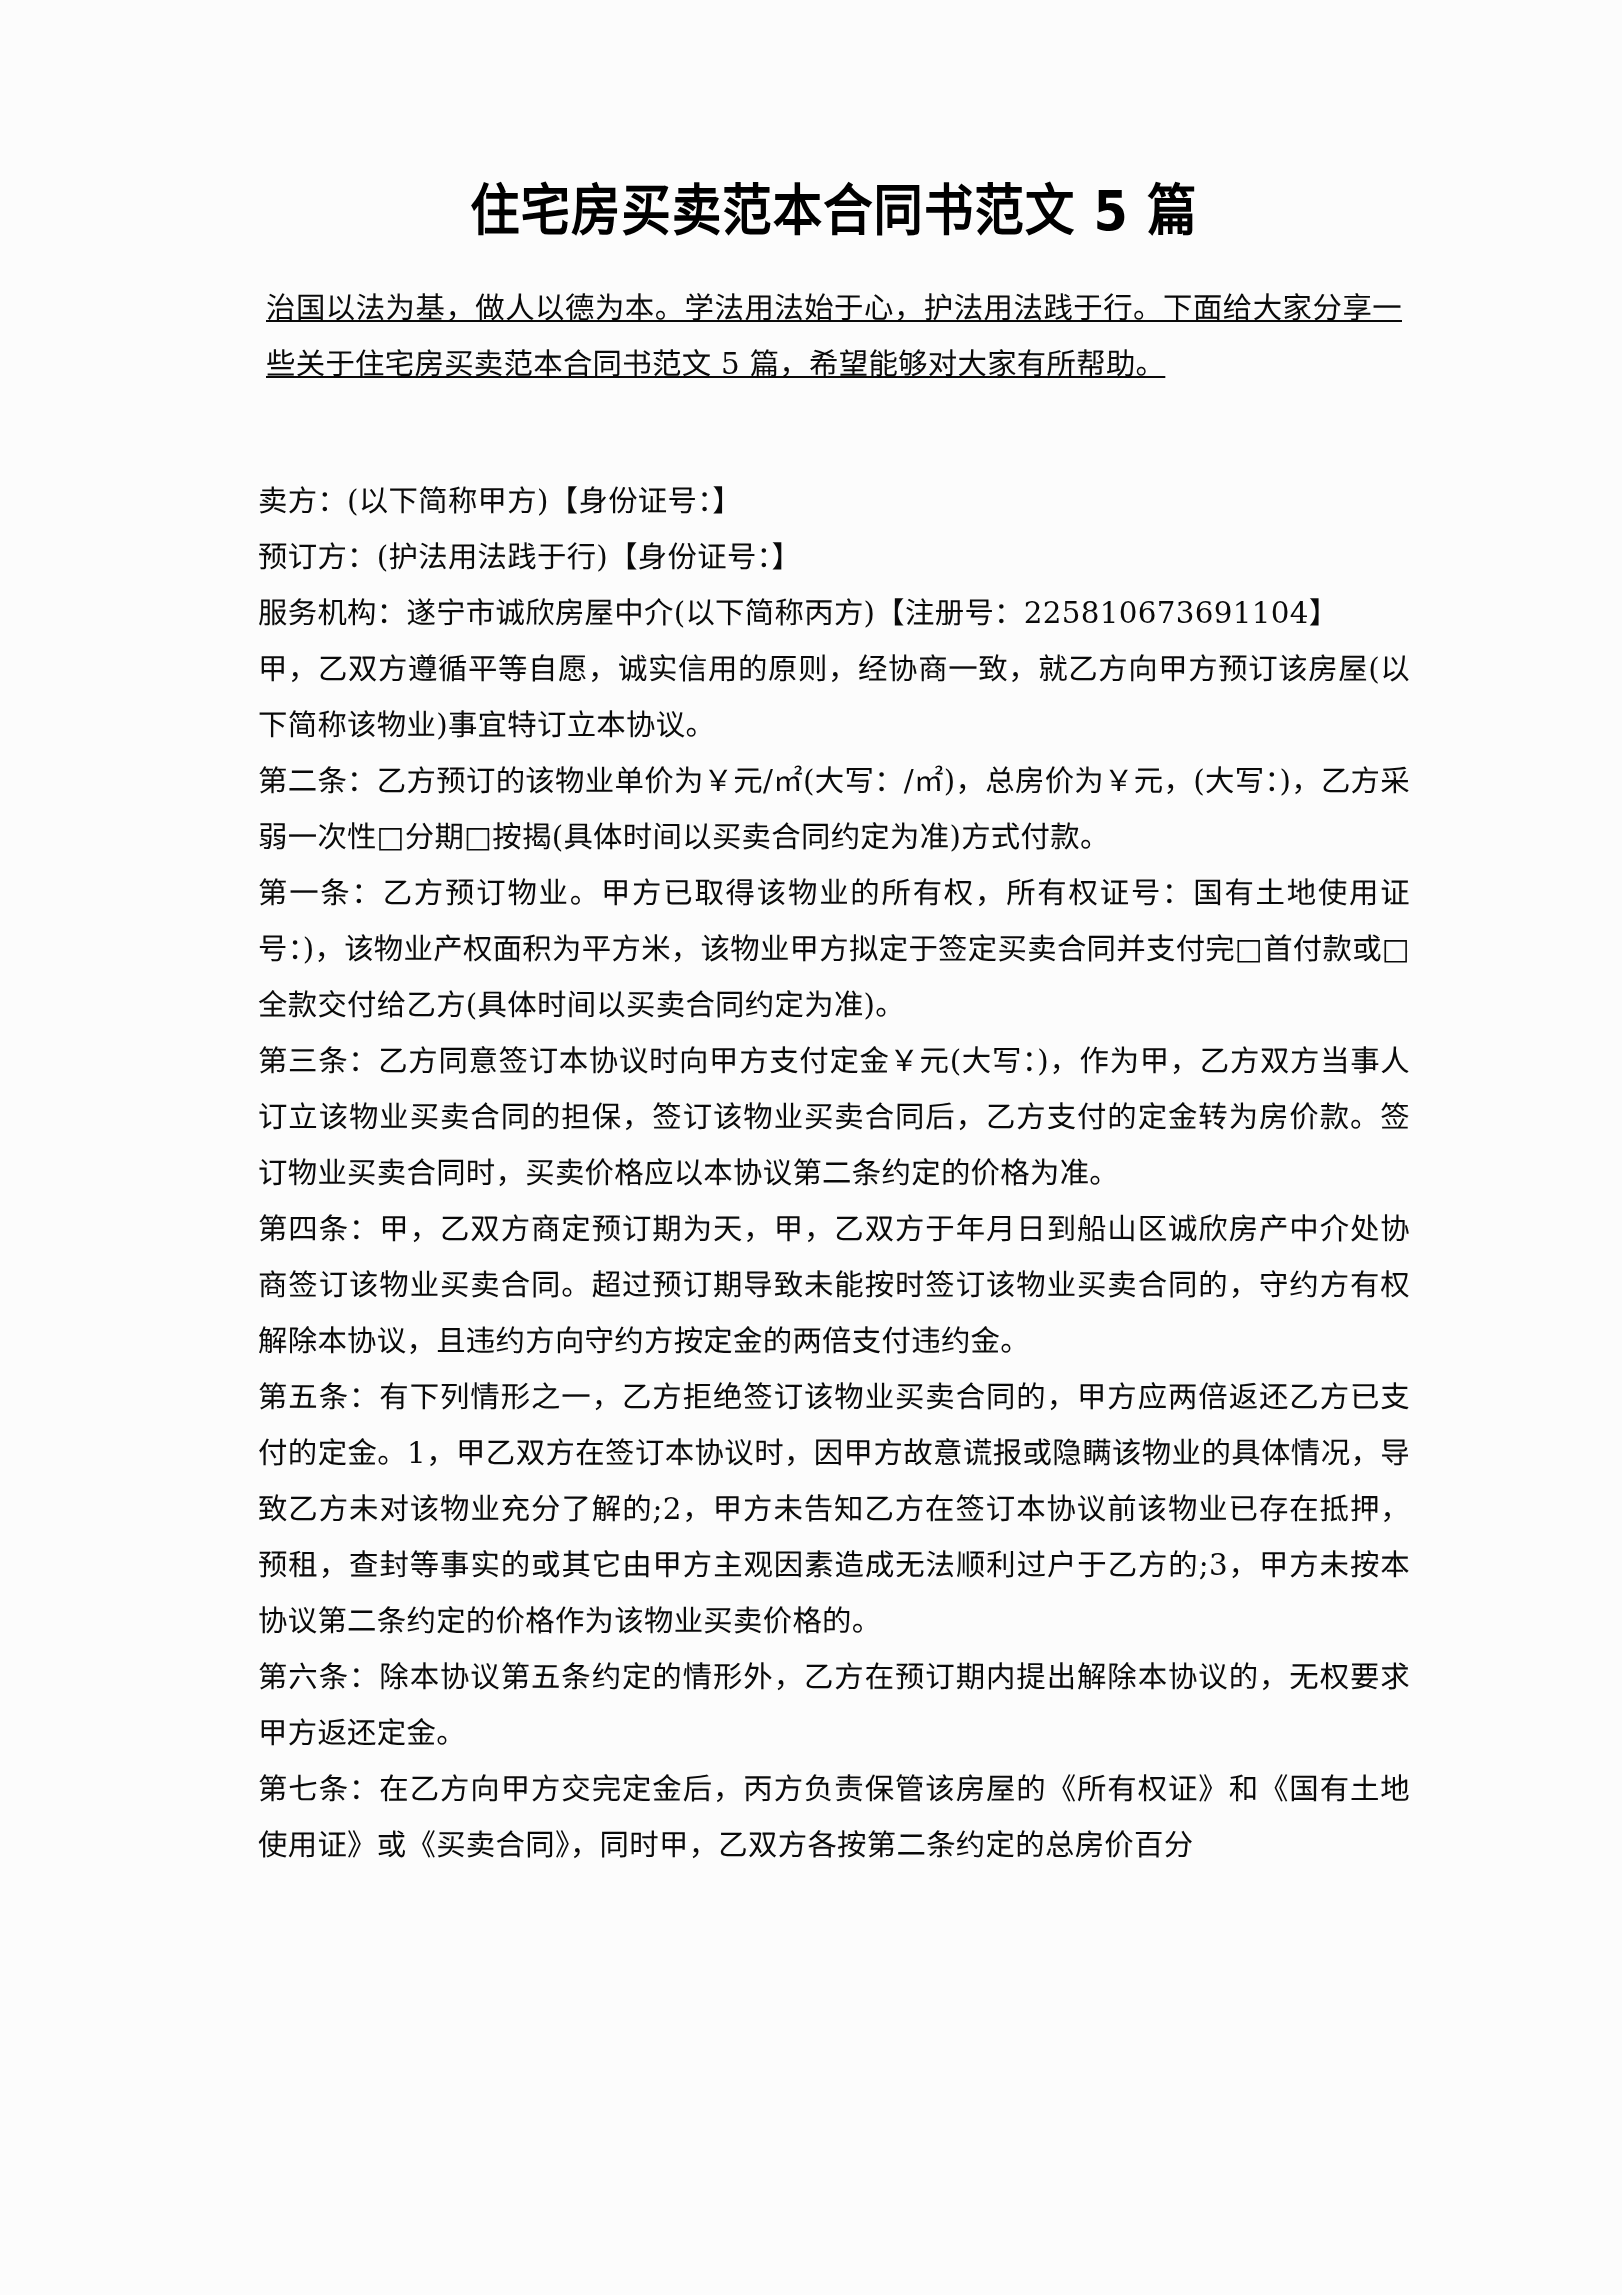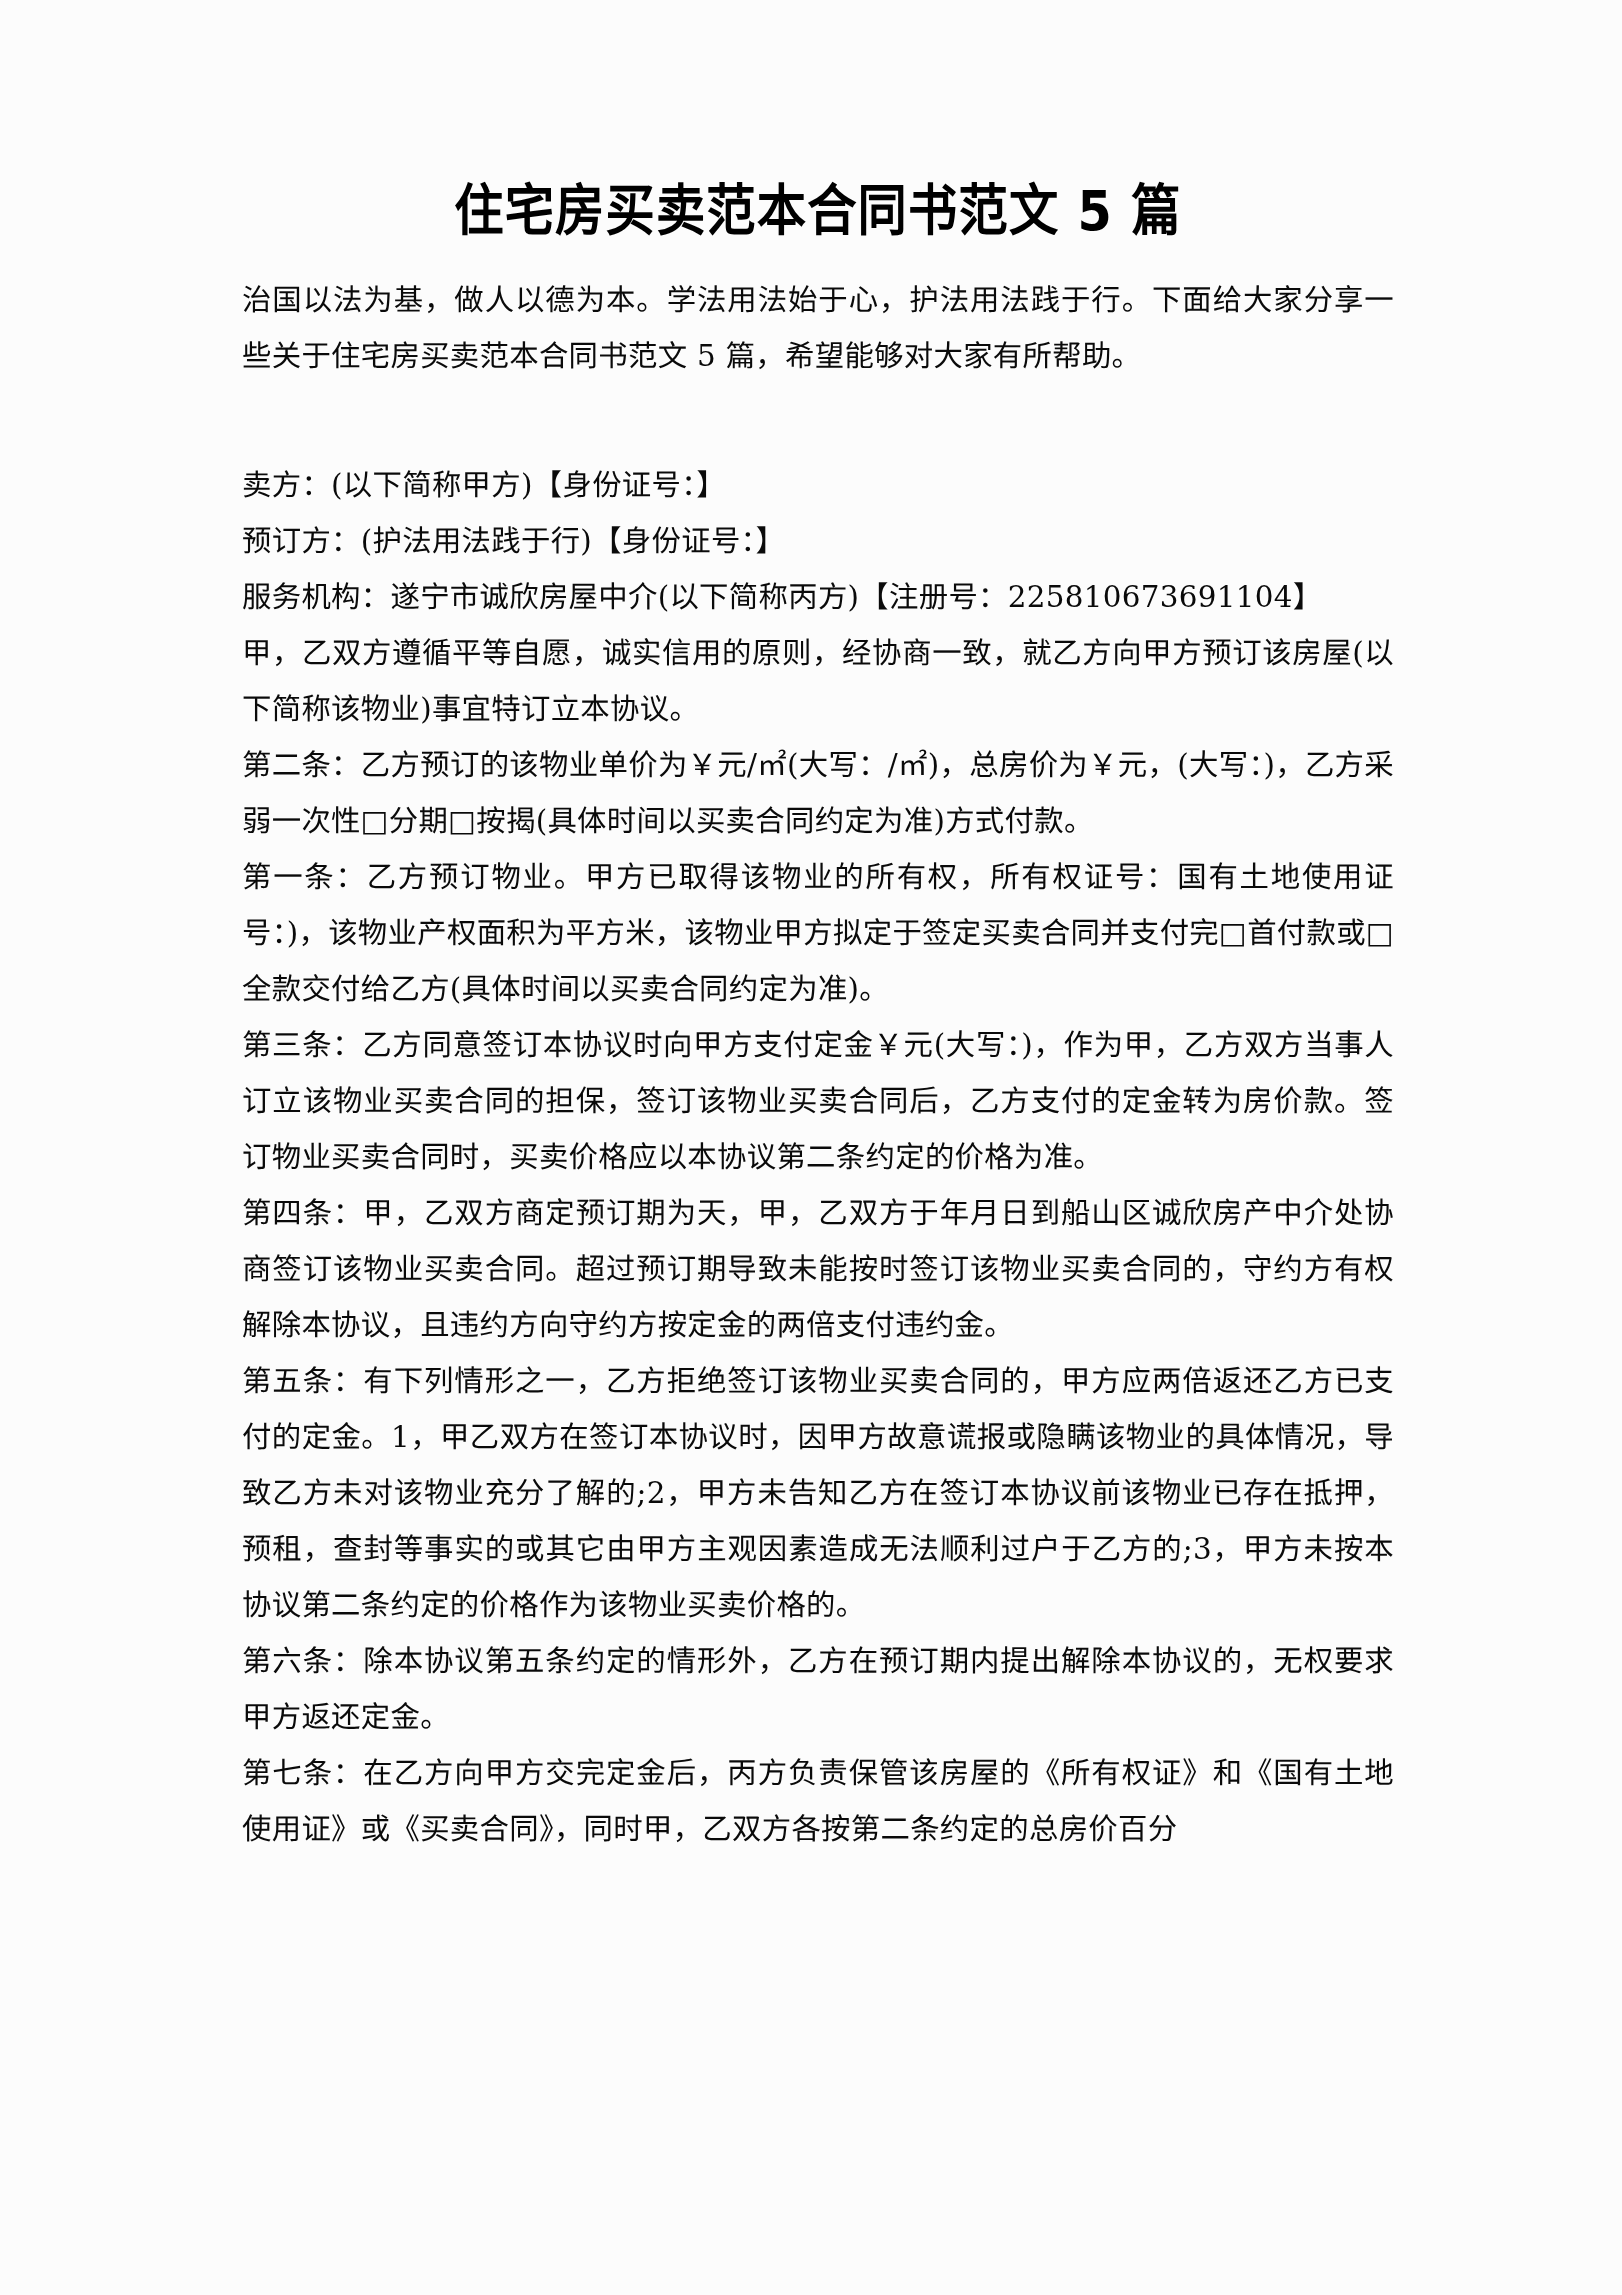--- a/index.html
+++ b/index.html
@@ -13,47 +13,48 @@
     width: 1623px;
     height: 2295px;
     background: #fcfcfc;
     box-sizing: border-box;
     overflow: hidden;
     font-family: "DejaVu Serif", "Liberation Serif", serif;
     color: #0a0a0a;
   }
   .content {
     position: absolute;
-    left: 242px;
+    left: 258px;
     top: 0;
     width: 1152px;
   }
   .doc-title {
     margin: 0;
     padding: 0;
     text-align: center;
     font-family: "DejaVu Sans", "Liberation Sans", sans-serif;
     font-weight: bold;
     font-size: 56px;
     line-height: 1.18;
     letter-spacing: 1.3px;
     padding-top: 178px;
     color: #000000;
     transform: scaleX(0.88);
     transform-origin: center center;
     white-space: nowrap;
   }
   .intro {
-    margin: 0;
+    margin: 8px;
     padding-top: 27.5px;
     font-size: 29.4px;
     line-height: 56px;
     text-align: justify;
     text-justify: inter-character;
     letter-spacing: 0.3px;
+    text-decoration: underline;
   }
   .spacer-gap {
     height: 73px;
   }
   .clause {
     margin: 0;
     font-size: 29.4px;
     line-height: 56px;
     text-align: justify;
     text-justify: inter-character;

